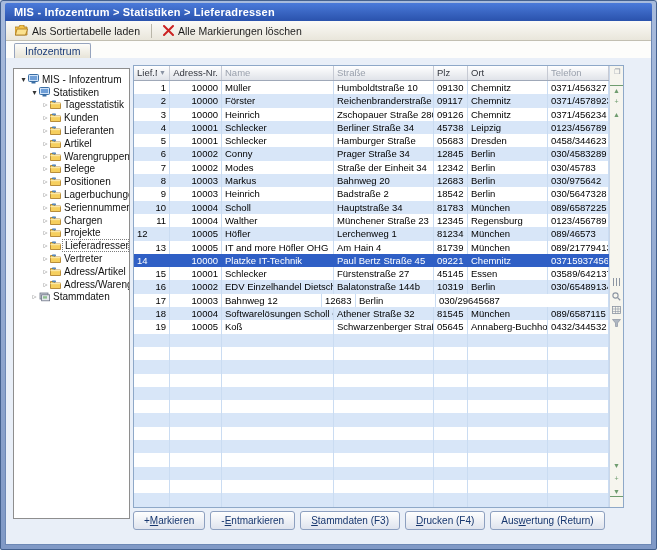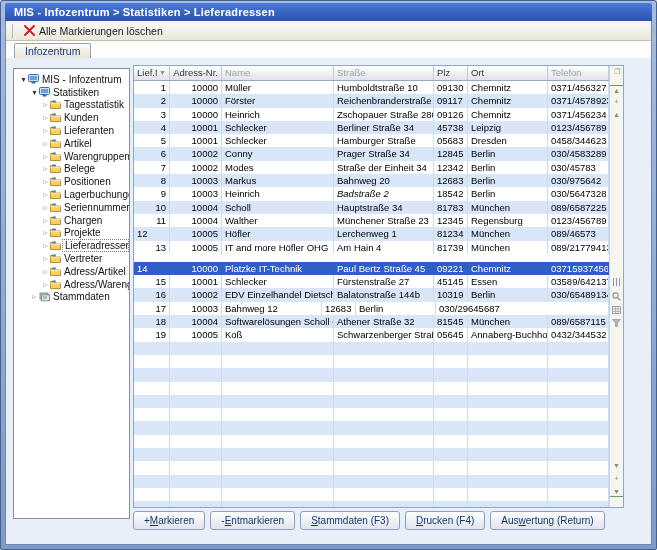--- a/index.html
+++ b/index.html
@@ -42,21 +42,21 @@
     border-bottom:1px solid #9fa8b8;}
   .hcell{font-size:9.5px;color:#33363e;padding:0 3px;line-height:14px;white-space:nowrap;
     overflow:hidden;border-right:1px solid #c6cad4;display:flex;align-items:center;}
   .hcell.dim{color:#9aa1ad;}
   .hcell .hlab{flex:1;overflow:hidden;}
   .hcell.r .hlab{text-align:right;}
   .sortarrow{font-size:7px;color:#8a93a3;margin-left:2px;}
   .gbody{flex:1;overflow:hidden;}
   .row{height:13.3px;display:flex;background:#fff;}
   .row.alt{background:#d8e6f8;}
-  .row.sel{background:#2f5fc5;color:#fff;margin-top:8px;}
+  .row.sel{background:#2f5fc5;color:#fff;}
   .cell{font-size:9.5px;line-height:13.3px;padding:0 3px;white-space:nowrap;overflow:hidden;
     border-right:1px solid #cadcf2;}
   .row.sel .cell{border-right-color:#2f5fc5;}
   .row.sel .cell:first-child{text-align:left !important;}
   
   .gstrip{width:14px;flex:0 0 14px;background:#f6f5ee;border-left:1px solid #c9d6e8;position:relative;}
   .sic{position:absolute;left:0;width:13px;text-align:center;font-size:7px;line-height:9px;color:#6f9c6f;cursor:default;}
   .sic.gray{color:#8b94a2;}
   .sic.topline{border-top:1px solid #6f9c6f;margin-top:1px;}
   .sic.botline{border-bottom:1px solid #6f9c6f;}
@@ -70,20 +70,27 @@
 </style>
 </head>
 <body>
 
 <div class="window">
   <div class="titlebar">
     <span>MIS - Infozentrum &gt; Statistiken &gt; Lieferadressen</span>
   </div>
   <div class="inner">
     <div class="toolbar">
+      <div class="tbtn">
+        <svg width="13" height="11" viewBox="0 0 13 11">
+          <path d="M0 2 L4 2 L5 0 L9 0 L9 2 L12 2 L12 10 L0 10 Z" fill="#f3c24a" stroke="#a8761c" stroke-width="0.8"></path>
+          <path d="M2 4 L12.6 4 L10.5 10 L0.4 10 Z" fill="#fbe18e" stroke="#a8761c" stroke-width="0.8"></path>
+        </svg>
+        <span>Als Sortiertabelle laden</span>
+      </div>
       <div class="tsep"></div>
       <div class="tbtn">
         <svg width="11" height="11" viewBox="0 0 11 11">
           <path d="M1 1 L10 10 M10 1 L1 10" stroke="#cc2222" stroke-width="2" stroke-linecap="round" fill="none"></path>
         </svg>
         <span>Alle Markierungen löschen</span>
       </div>
     </div>
     <div class="tabstrip">
       <div class="tab">Infozentrum</div>
@@ -386,21 +393,21 @@
                   <div class="cell" style="flex: 0 0 112px; text-align: left;">Markus</div>
                   <div class="cell" style="flex: 0 0 100px; text-align: left;">Bahnweg 20</div>
                   <div class="cell" style="flex: 0 0 34px; text-align: left;">12683</div>
                   <div class="cell" style="flex: 0 0 80px; text-align: left;">Berlin</div>
                   <div class="cell" style="flex: 1 1 0%; text-align: left;">030/975642</div>
                 </div>
                 <div class="row">
                   <div class="cell" style="flex: 0 0 36px; text-align: right;">9</div>
                   <div class="cell" style="flex: 0 0 52px; text-align: right;">10003</div>
                   <div class="cell" style="flex: 0 0 112px; text-align: left;">Heinrich</div>
-                  <div class="cell" style="flex: 0 0 100px; text-align: left; font-style: italic;">Badstraße 2</div>
+                  <div class="cell" style="flex: 0 0 100px; text-align: left;">Badstraße 2</div>
                   <div class="cell" style="flex: 0 0 34px; text-align: left;">18542</div>
                   <div class="cell" style="flex: 0 0 80px; text-align: left;">Berlin</div>
                   <div class="cell" style="flex: 1 1 0%; text-align: left;">030/5647328</div>
                 </div>
                 <div class="row alt">
                   <div class="cell" style="flex: 0 0 36px; text-align: right;">10</div>
                   <div class="cell" style="flex: 0 0 52px; text-align: right;">10004</div>
                   <div class="cell" style="flex: 0 0 112px; text-align: left;">Scholl</div>
                   <div class="cell" style="flex: 0 0 100px; text-align: left;">Hauptstraße 34</div>
                   <div class="cell" style="flex: 0 0 34px; text-align: left;">81783</div>

